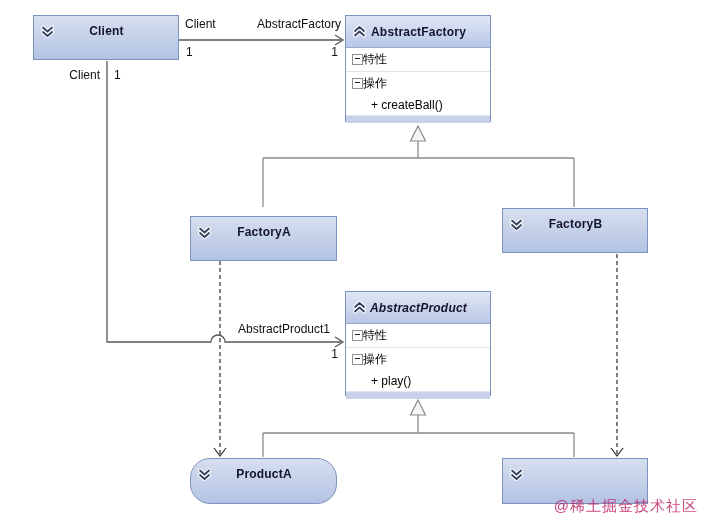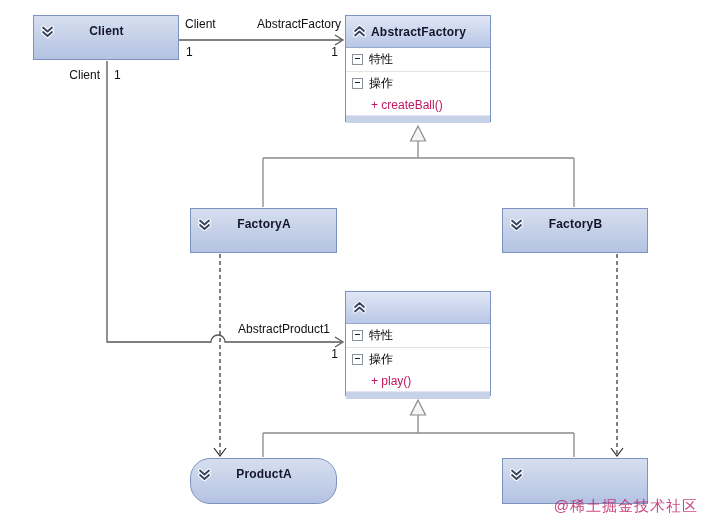--- a/index.html
+++ b/index.html
@@ -18,24 +18,24 @@
   .full .hdr{height:31px;background:linear-gradient(180deg,#e0e7f5 0%,#b9c7e6 100%);
              border-bottom:1px solid #96a9cd;}
   .title{flex:1;text-align:center;font-weight:bold;font-size:12px;color:#14142e;
          padding-right:15px;letter-spacing:.2px;}
   .italic .title{font-style:italic;}
   .chev{width:16px;height:14px;display:inline-flex;align-items:center;justify-content:center;}
   .chev svg{display:block;}
   .chev .halo{fill:none;stroke:#ffffff;stroke-width:4;stroke-linecap:round;stroke-linejoin:round;}
   .chev .ink{fill:none;stroke:#35415c;stroke-width:1.8;stroke-linecap:round;stroke-linejoin:round;}
   .body{background:#fff;}
-  .row{display:flex;align-items:center;height:23px;padding-left:6px;gap:6px;
+  .row{display:flex;align-items:center;height:23px;padding-left:6px;
        font-size:12px;color:#000;}
   .sep{height:1px;background:#e4e4e4;}
-  .method{height:20px;line-height:20px;padding-left:25px;font-size:12px;color:#be185d;}
+  .method{height:20px;line-height:20px;padding-left:25px;font-size:12px;color:#000000;}
   .foot{height:7px;background:#c7d1e7;border-top:1px solid #dfe5f2;}
   .minus{position:relative;width:9px;height:9px;border:1px solid #8b929c;background:#fff;
          flex:0 0 auto;}
   .minus::after{content:"";position:absolute;left:2px;right:2px;top:3px;height:1px;background:#222;}
 
   .label{position:absolute;font-size:12px;color:#101010;white-space:nowrap;line-height:14px;}
   .r{text-align:right;}
   .watermark{position:absolute;top:497px;right:4px;font-size:15px;color:#be185d;
              opacity:.8;letter-spacing:1px;z-index:5;}
 </style>
@@ -111,21 +111,21 @@
       <div class="sep"></div>
       <div class="row">
         <span class="minus"></span>
         <span>操作</span>
       </div>
       <div class="method">+ createBall()</div>
     </div>
     <div class="foot"></div>
   </div>
 
-  <div class="uml-class simple" style="left:190px;top:208px;width:147px;height:45px;">
+  <div class="uml-class simple" style="left:190px;top:216px;width:147px;height:45px;">
     <div class="hdr">
       <span class="chev">
         <svg width="15" height="13" viewBox="0 0 15 13">
           <polyline class="halo" points="3,2.5 7.5,6.5 12,2.5"></polyline>
             <polyline class="halo" points="3,7 7.5,11 12,7"></polyline>
           <polyline class="ink" points="3,2.5 7.5,6.5 12,2.5"></polyline>
             <polyline class="ink" points="3,7 7.5,11 12,7"></polyline>
         </svg>
       </span>
       <span class="title">FactoryA</span>
@@ -149,20 +149,21 @@
   <div class="uml-class full italic" style="left:345px;top:291px;width:146px;height:105px;">
     <div class="hdr">
       <span class="chev">
         <svg width="15" height="13" viewBox="0 0 15 13">
           <polyline class="halo" points="3,6 7.5,2 12,6"></polyline>
             <polyline class="halo" points="3,10.5 7.5,6.5 12,10.5"></polyline>
           <polyline class="ink" points="3,6 7.5,2 12,6"></polyline>
             <polyline class="ink" points="3,10.5 7.5,6.5 12,10.5"></polyline>
         </svg>
       </span>
+      <span class="title">AbstractProduct</span>
     </div>
     <div class="body">
       <div class="row">
         <span class="minus"></span>
         <span>特性</span>
       </div>
       <div class="sep"></div>
       <div class="row">
         <span class="minus"></span>
         <span>操作</span>

